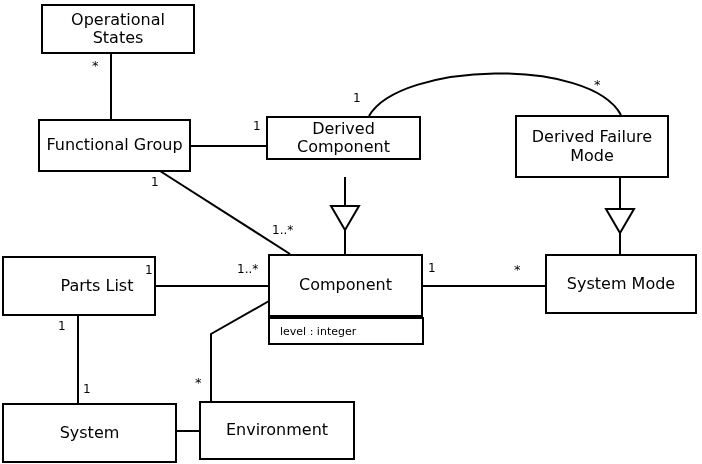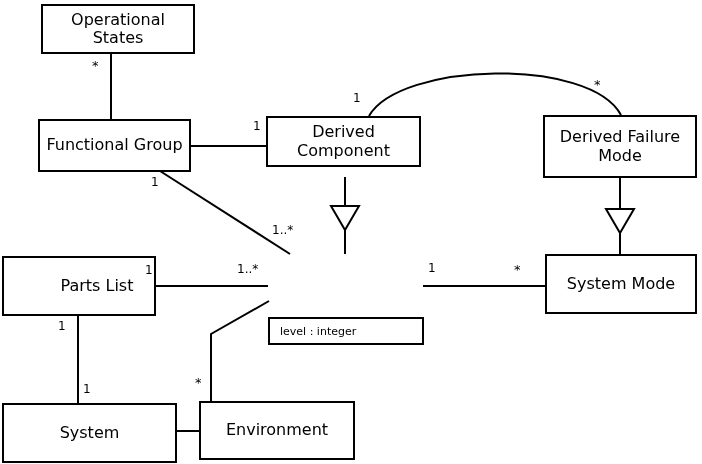--- a/index.html
+++ b/index.html
@@ -104,32 +104,35 @@
   </svg>
 
   <div class="uml-class" style="left:41px; top:4px; width:154px; height:50px;">
     <div class="uml-name-compartment">Operational States</div>
   </div>
 
   <div class="uml-class" style="left:38px; top:119px; width:153px; height:53px;">
     <div class="uml-name-compartment">Functional Group</div>
   </div>
 
-  <div class="uml-class" style="left:266px; top:116px; width:155px; height:51px;">
+  <div class="uml-class" style="left:266px; top:116px; width:155px; height:44px;">
     <div class="uml-name-compartment">Derived Component</div>
   </div>
 
-  <div class="uml-class" style="left:543px; top:115px; width:154px; height:63px;">
+  <div class="uml-class" style="left:515px; top:115px; width:154px; height:63px;">
     <div class="uml-name-compartment">Derived Failure Mode</div>
   </div>
 
   <div class="uml-class" style="left:2px; top:256px; width:154px; height:60px;padding-left:36px;">
     <div class="uml-name-compartment">Parts List</div>
   </div>
 
+  <div class="uml-class" style="left:268px; top:254px; width:155px; height:63px;">
+    <div class="uml-name-compartment">Component</div>
+  </div>
   <div class="uml-attr-box" style="left:268px; top:317px; width:156px; height:28px;">
     <span>level : integer</span>
   </div>
 
   <div class="uml-class" style="left:545px; top:254px; width:152px; height:60px;">
     <div class="uml-name-compartment">System Mode</div>
   </div>
 
   <div class="uml-class" style="left:2px; top:403px; width:175px; height:60px;">
     <div class="uml-name-compartment">System</div>

